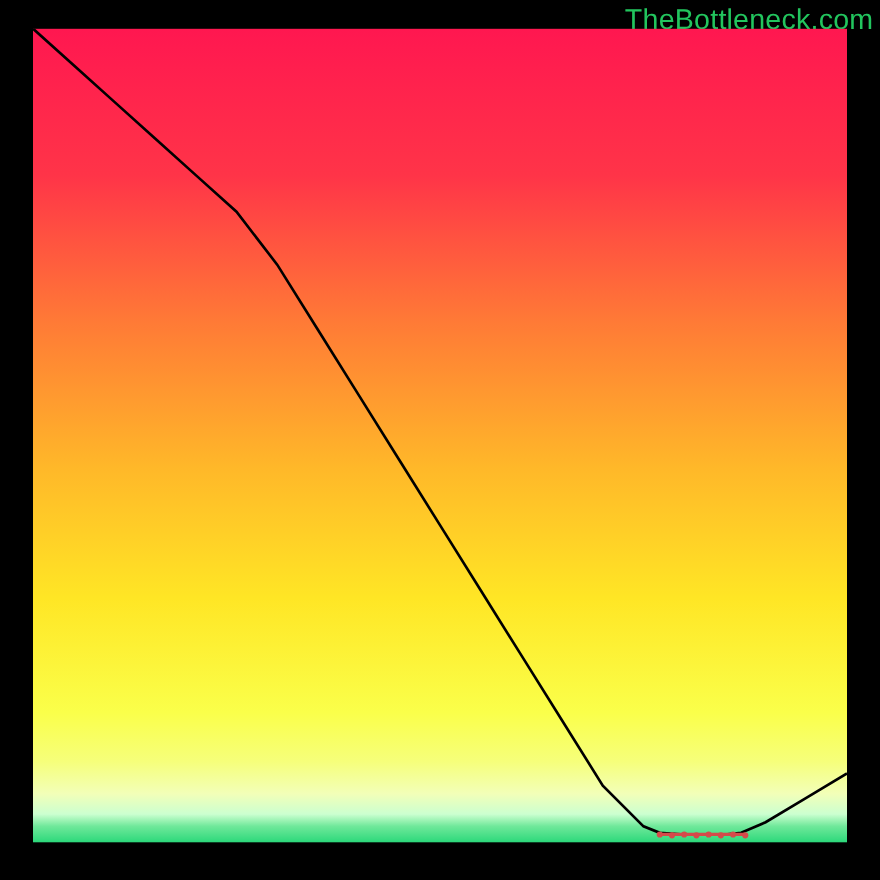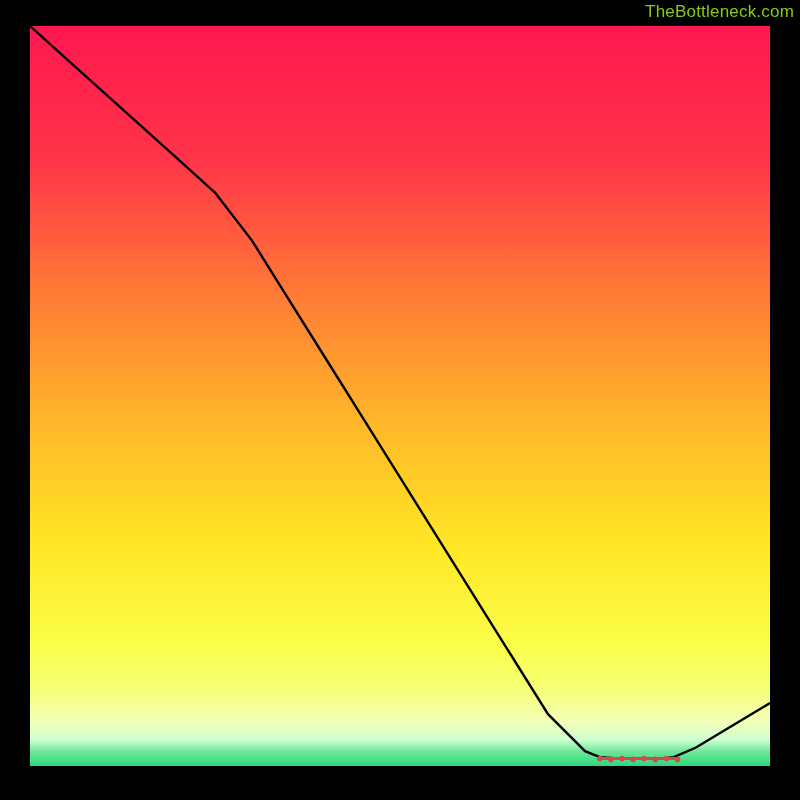--- a/index.html
+++ b/index.html
@@ -14,22 +14,22 @@
   .frame {
     position: relative;
     width: 800px;
     height: 800px;
     background: #000;
   }
   .attribution {
     position: absolute;
     top: 2px;
     right: 6px;
-    color: #84cc16;
-    font-size: 17px;
+    color: #22c55e;
+    font-size: 26px;
     font-weight: 400;
     letter-spacing: 0.2px;
   }
   .plot {
     position: absolute;
     left: 30px;
     top: 26px;
     width: 740px;
     height: 740px;
   }

